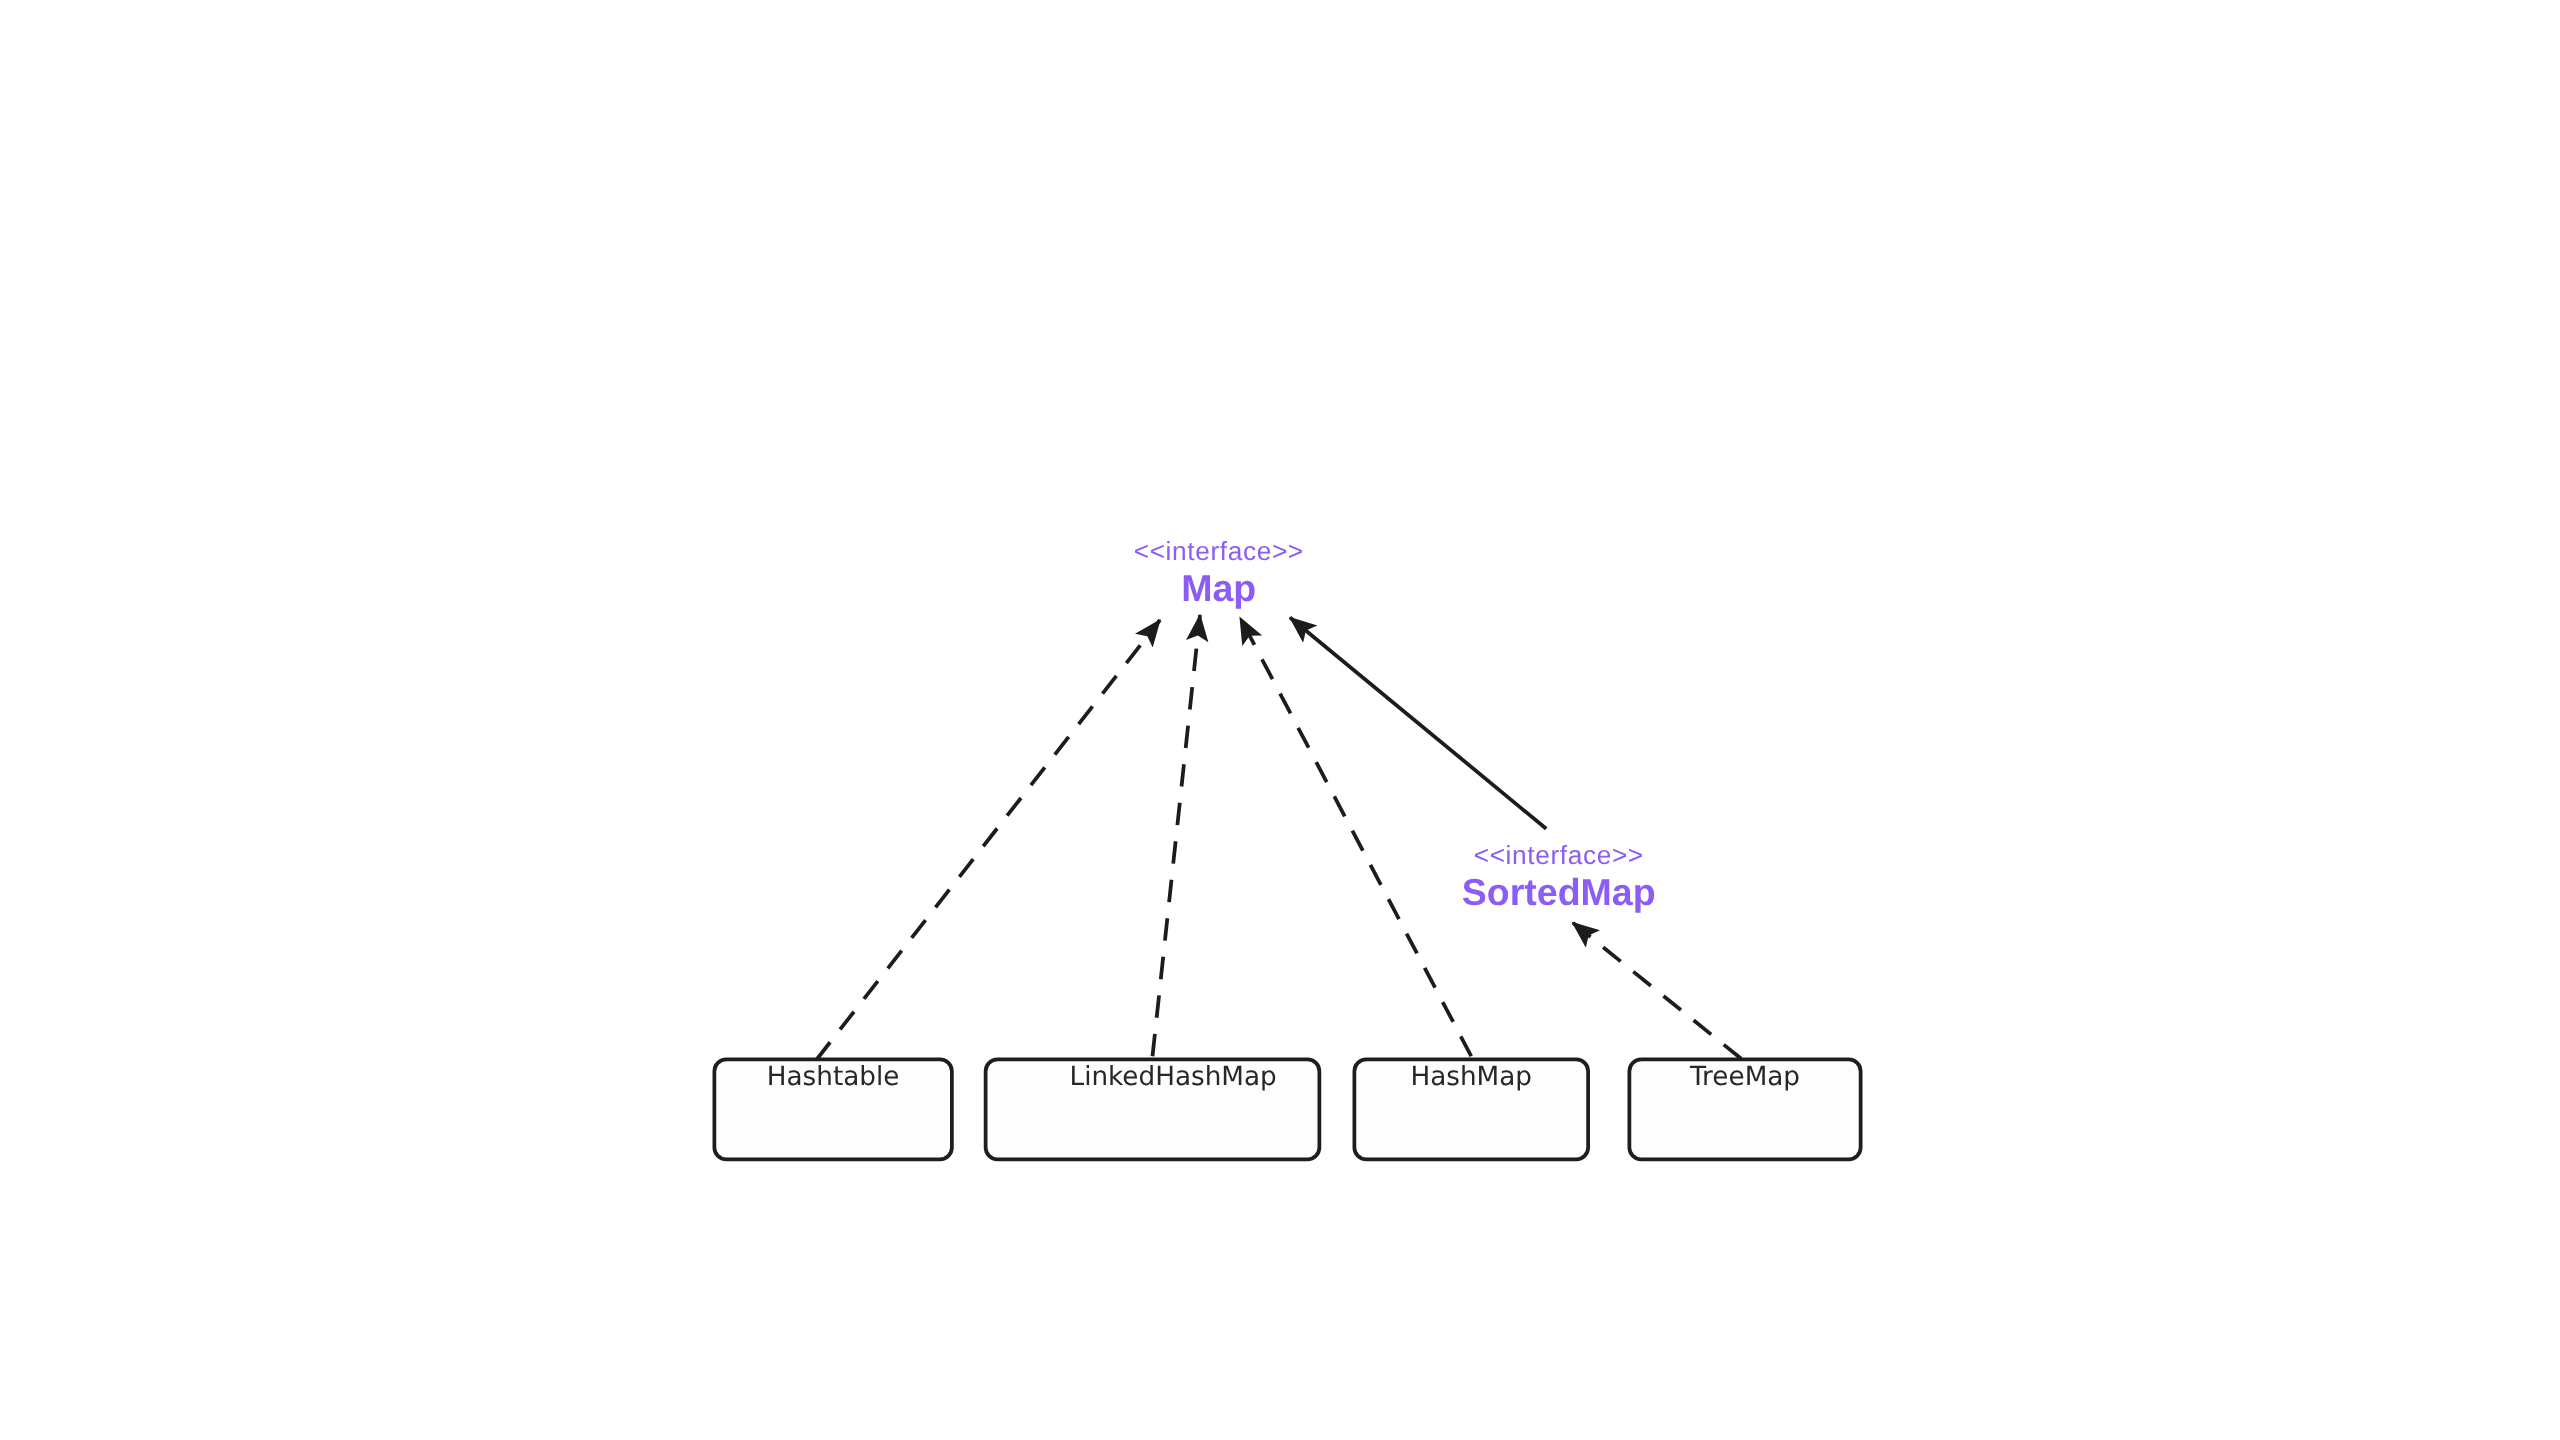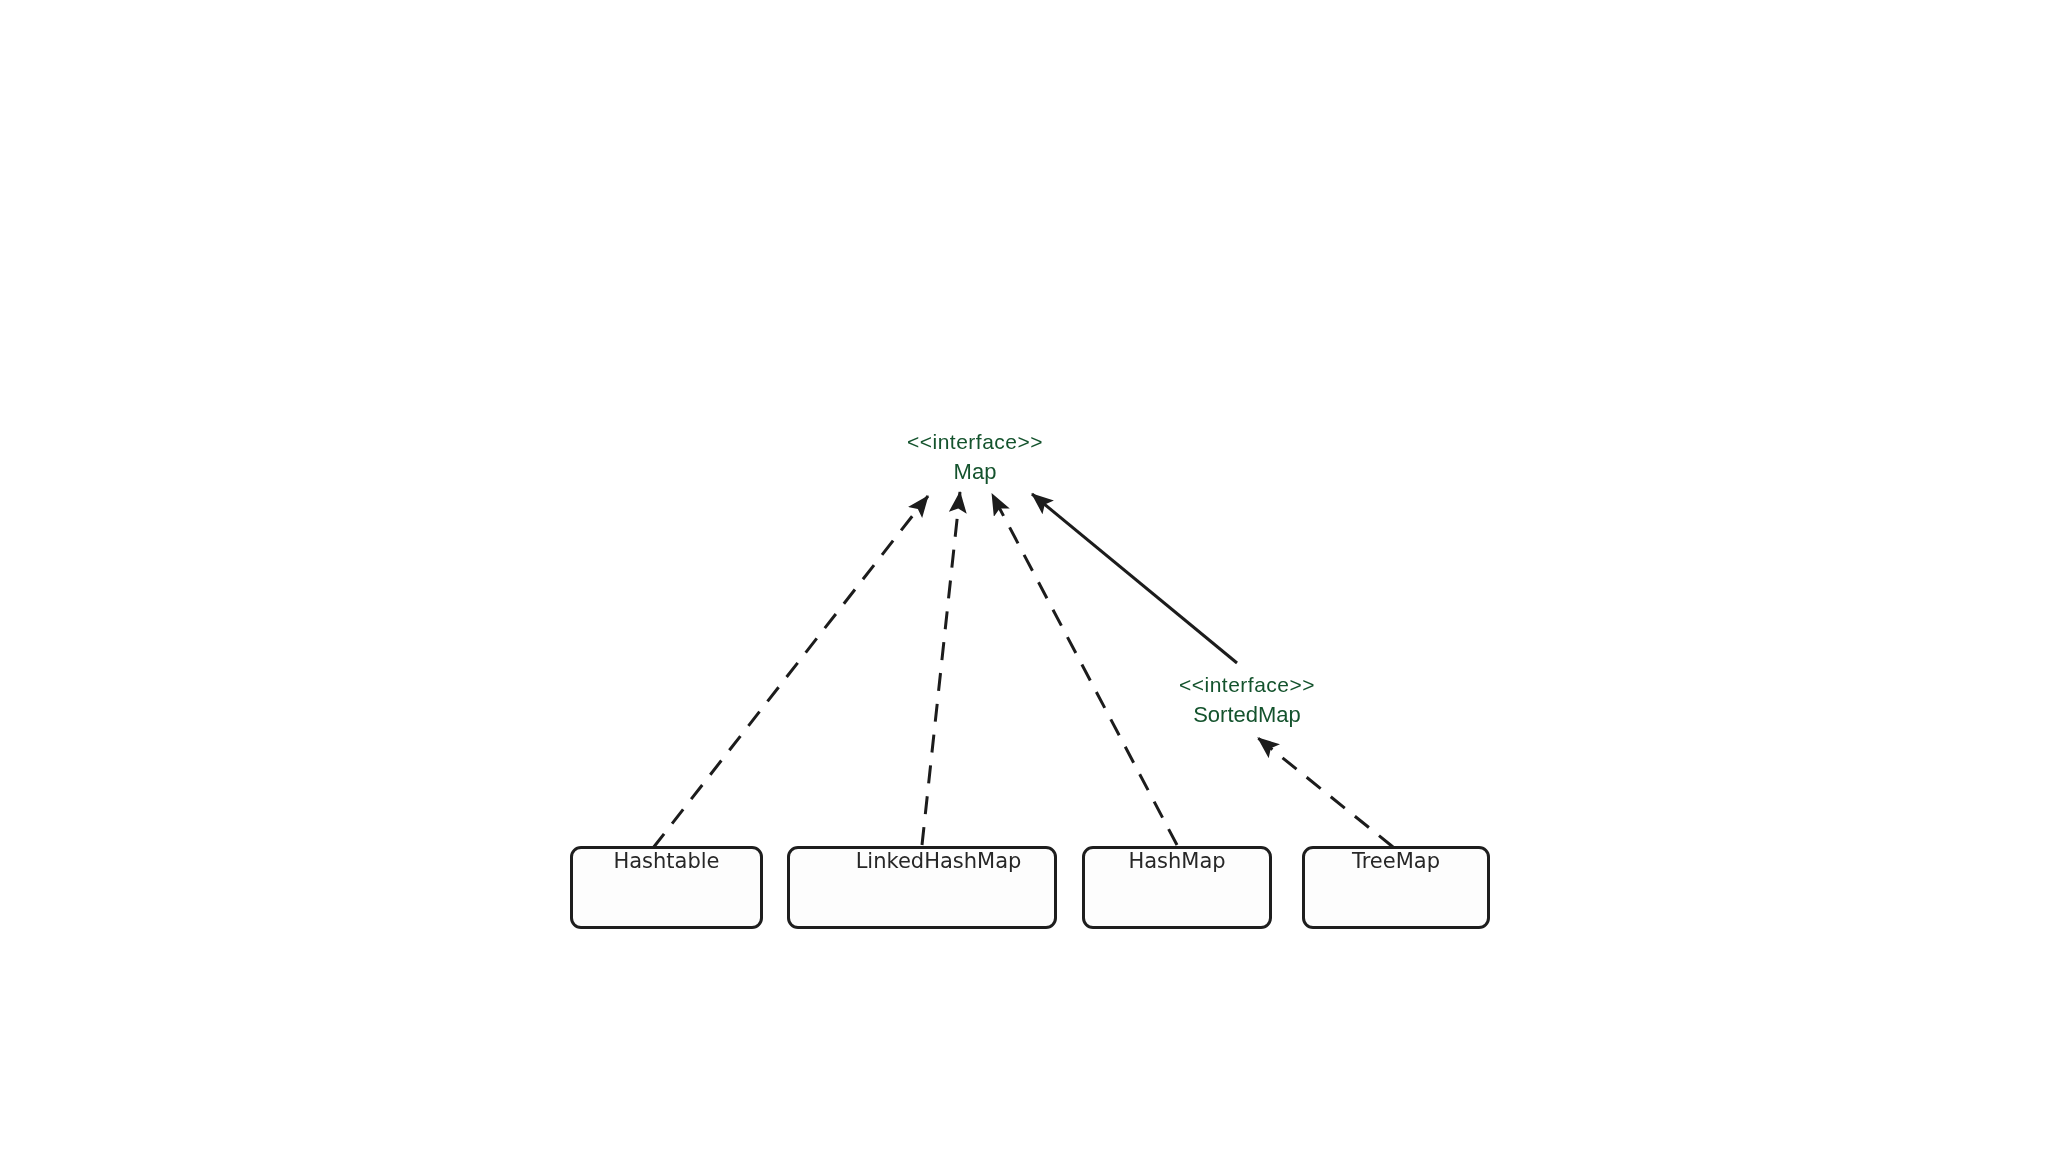--- a/index.html
+++ b/index.html
@@ -30,32 +30,32 @@
   }
   .edge-solid {
     stroke: #1c1c1c;
     stroke-width: 3;
     fill: none;
   }
   .iface-label {
     position: absolute;
     width: 220px;
     text-align: center;
-    color: #14532d;
+    color: #8b5cf6;
   }
   .iface-label .stereo {
     font-size: 21px;
     line-height: 30px;
     letter-spacing: 0.5px;
     font-weight: 500;
   }
   .iface-label .iname {
-    font-size: 22px;
+    font-size: 30px;
     line-height: 30px;
-    font-weight: 400;
+    font-weight: 700;
   }
   .iface-map { left: 865px; top: 427px; }
   .iface-sortedmap { left: 1137px; top: 670px; }
   .cls-box {
     position: absolute;
     top: 846px;
     height: 83px;
     box-sizing: border-box;
     background: #fdfdfd;
     border: 3px solid #1e1e1e;

